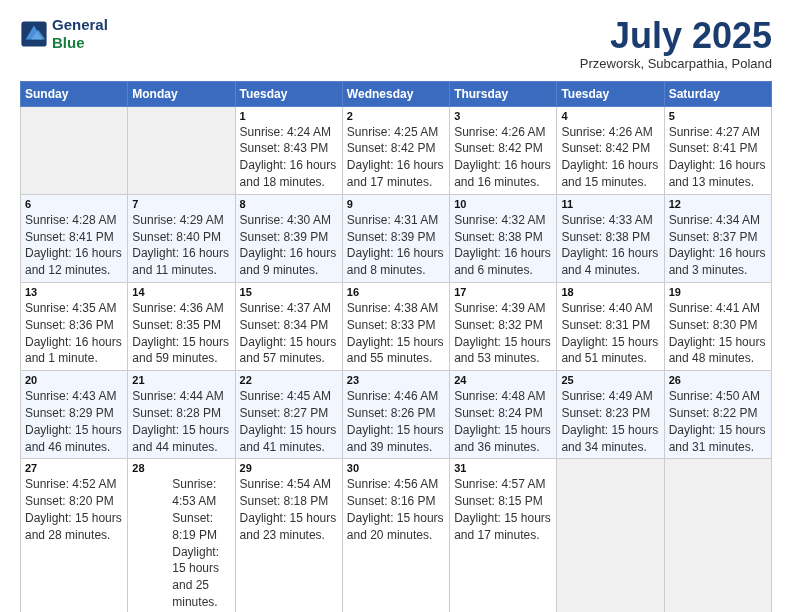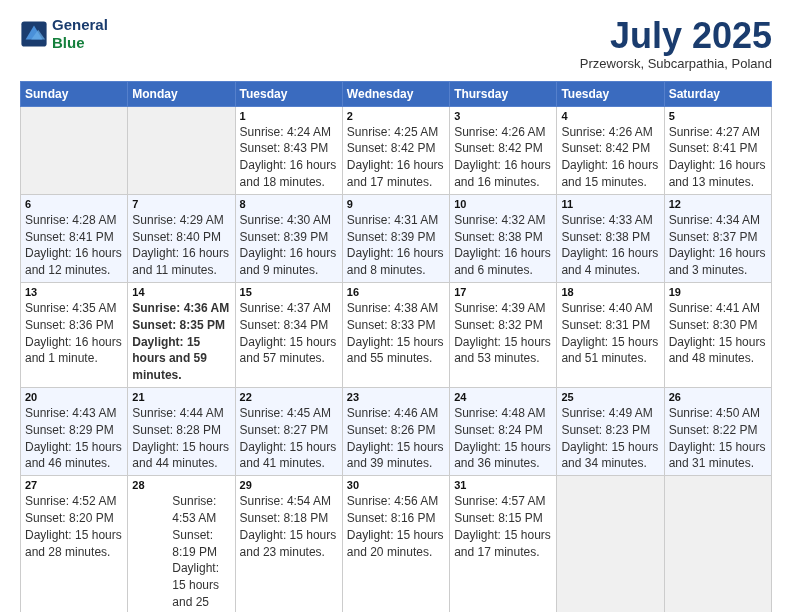--- a/index.html
+++ b/index.html
@@ -220,21 +220,21 @@
         </tr>
         <tr>
           <td>
             <span class="day-num">13</span>
             <div class="cell-info" style="white-space: pre-line;">Sunrise: 4:35 AM
 Sunset: 8:36 PM
 Daylight: 16 hours and 1 minute.</div>
           </td>
           <td>
             <span class="day-num">14</span>
-            <div class="cell-info" style="white-space: pre-line; font-weight: bold;">Sunrise: 4:36 AM
+            <div class="cell-info" style="white-space: pre-line;">Sunrise: 4:36 AM
 Sunset: 8:35 PM
 Daylight: 15 hours and 59 minutes.</div>
           </td>
           <td>
             <span class="day-num">15</span>
             <div class="cell-info" style="white-space: pre-line;">Sunrise: 4:37 AM
 Sunset: 8:34 PM
 Daylight: 15 hours and 57 minutes.</div>
           </td>
           <td>

